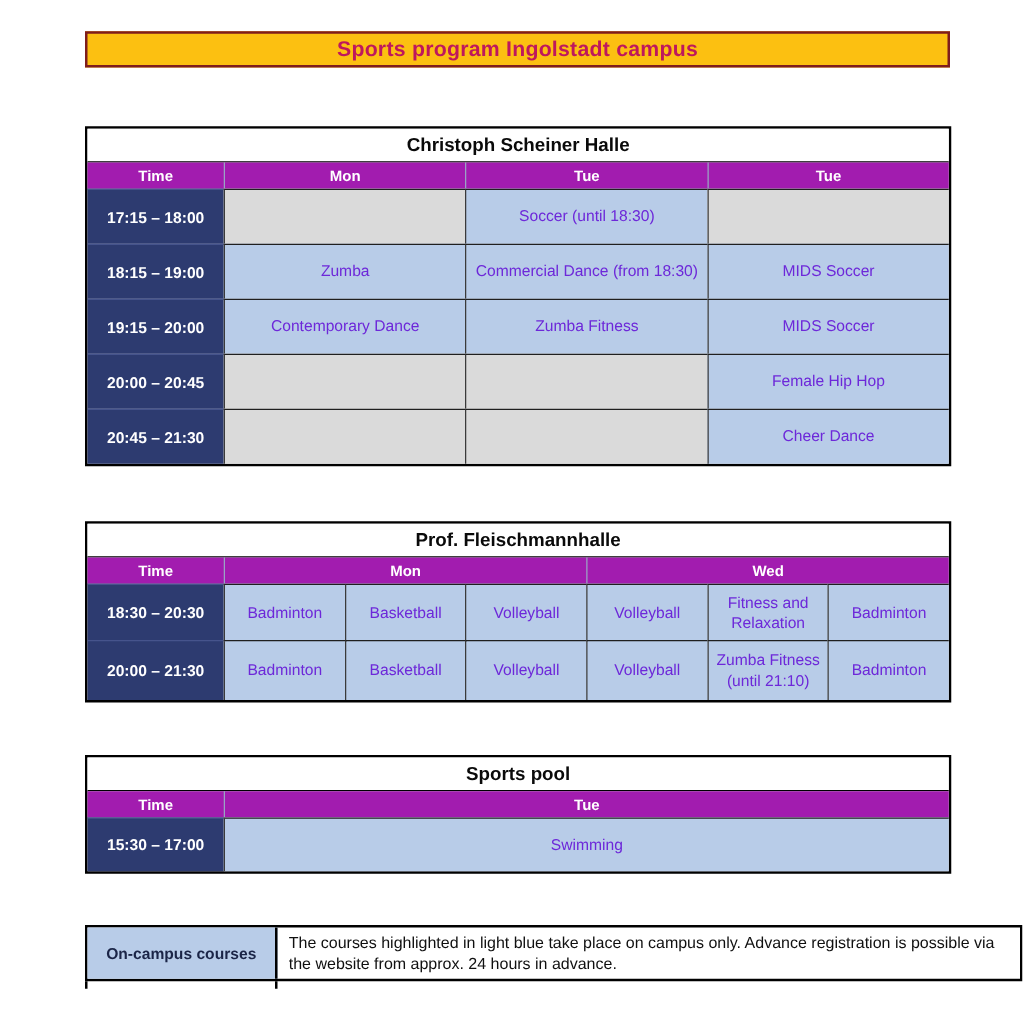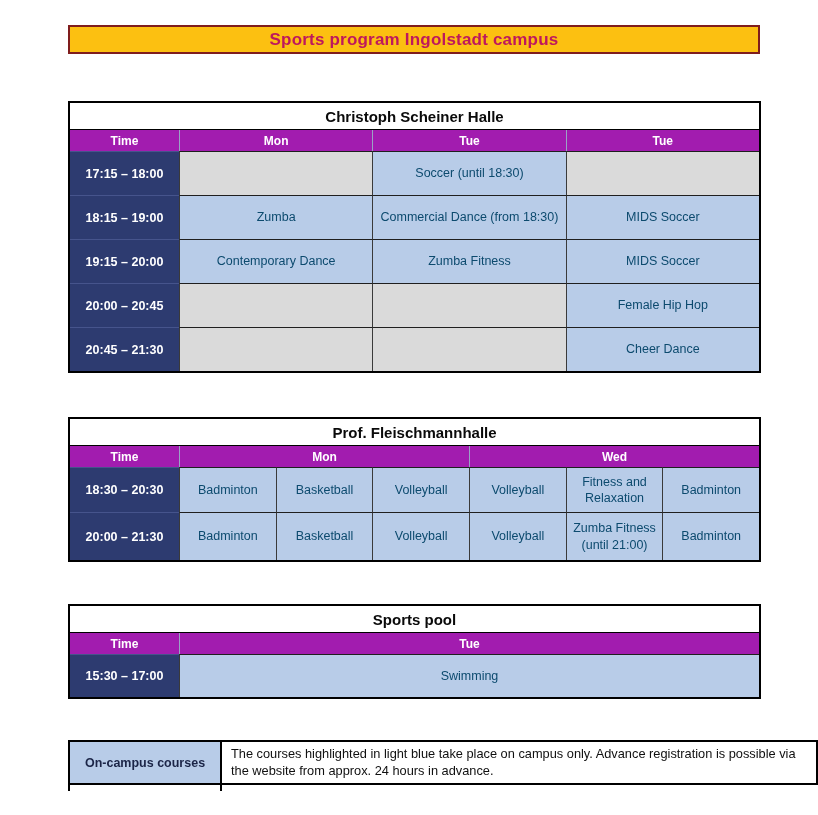--- a/index.html
+++ b/index.html
@@ -34,21 +34,21 @@
   .hcell.span3 { flex:3; }
   .time-w { flex:none; width:109px; }
   .drow { display:flex; }
   .tcell {
     flex:none; width:109px; background:#2D3B70; color:#fff; font-weight:bold;
     font-size:12.5px; display:flex; align-items:center; justify-content:center;
     border-top:1px solid #46548c; box-sizing:border-box; white-space:nowrap;
   }
   .ccell {
     flex:1; display:flex; align-items:center; justify-content:center;
-    text-align:center; font-size:12.5px; line-height:1.3; color:#0c4a6e;
+    text-align:center; font-size:12.5px; line-height:1.3; color:#6d28d9;
     border-left:1px solid #3a3a3a; border-top:1px solid #1f1f1f;
     box-sizing:border-box; padding:2px 6px;
   }
   .ccell.blue { background:#B8CCE8; }
   .ccell.gray { background:#DADADA; }
   .r44 { height:44px; } .r45 { height:45px; } .r48 { height:48px; } .r43 { height:43px; }
   
   .legend { position:absolute; left:68px; top:740px; width:750px; }
   .legend-main {
     display:flex; height:45px; border:2px solid #000; box-sizing:border-box; background:#fff;
@@ -130,21 +130,21 @@
       <div class="ccell blue">Volleyball</div>
       <div class="ccell blue">Fitness and Relaxation</div>
       <div class="ccell blue">Badminton</div>
     </div>
     <div class="drow r48">
       <div class="tcell">20:00 – 21:30</div>
       <div class="ccell blue">Badminton</div>
       <div class="ccell blue">Basketball</div>
       <div class="ccell blue">Volleyball</div>
       <div class="ccell blue">Volleyball</div>
-      <div class="ccell blue">Zumba Fitness (until 21:00)</div>
+      <div class="ccell blue">Zumba Fitness (until 21:10)</div>
       <div class="ccell blue">Badminton</div>
     </div>
   </div>
 
   <div class="sched" style="top:604px;">
     <div class="sched-title">Sports pool</div>
     <div class="hrow">
       <div class="hcell first time-w">Time</div>
       <div class="hcell">Tue</div>
     </div>

